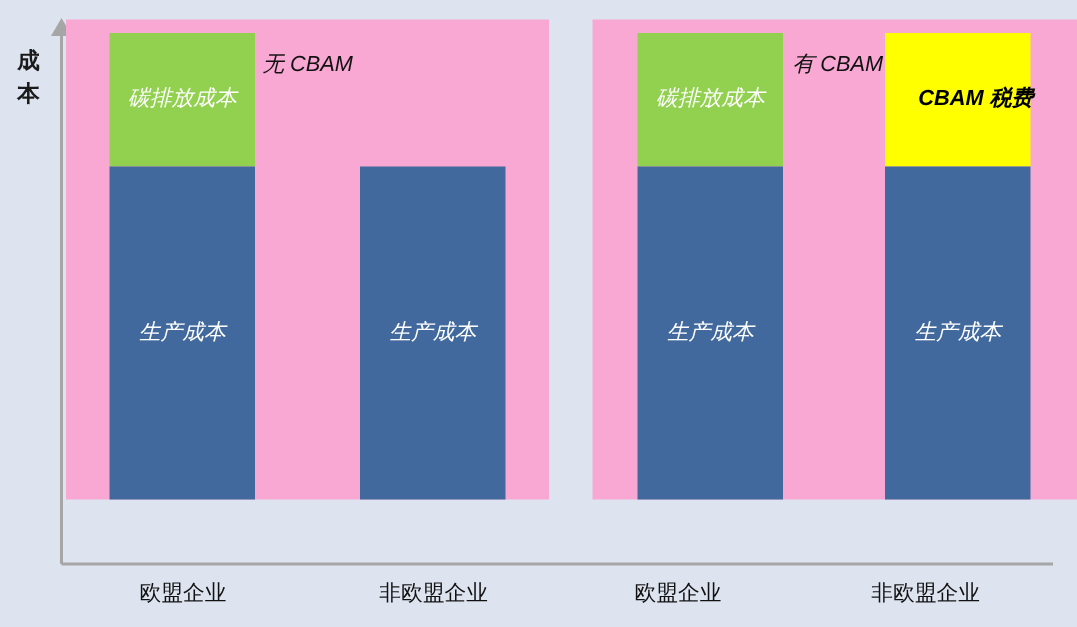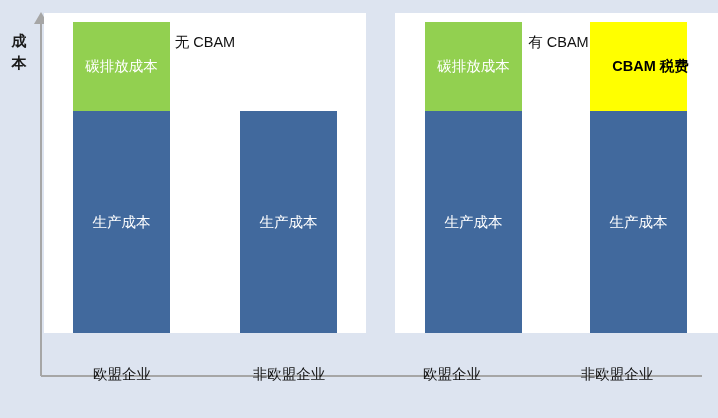--- a/index.html
+++ b/index.html
@@ -65,21 +65,22 @@
     width: 661px;
     height: 2px;
     background: #a6a6a6;
   }
 
   
   .panel {
     position: absolute;
     top: 13px;
     height: 320px;
-    background: #ffffff;
+    background: #f9a8d4;
+    font-style: italic;
   }
   .panel-left  { left: 44px;  width: 322px; }
   .panel-right { left: 395px; width: 327px; }
 
   .panel-title {
     position: absolute;
     top: 20px;
     width: 100%;
     text-align: center;
     font-size: 14.5px;
@@ -110,21 +111,21 @@
   .seg-production { background: #41699d; }
   .seg-production .seg-label { color: #ffffff; }
   .seg-carbon     { background: #92d050; }
   .seg-carbon .seg-label { color: #ffffff; }
   .seg-cbam       { background: #ffff00; }
   .seg-cbam .seg-label { color: #000000; font-weight: bold; margin-left: 24px; }
 
   
   .cat-label {
     position: absolute;
-    top: 365px;
+    top: 386px;
     font-size: 14.5px;
     color: #111111;
     text-align: left;
     white-space: nowrap;
     transform: translateX(-50%);
   }
 
   
   .panel-divider {
     position: absolute;

